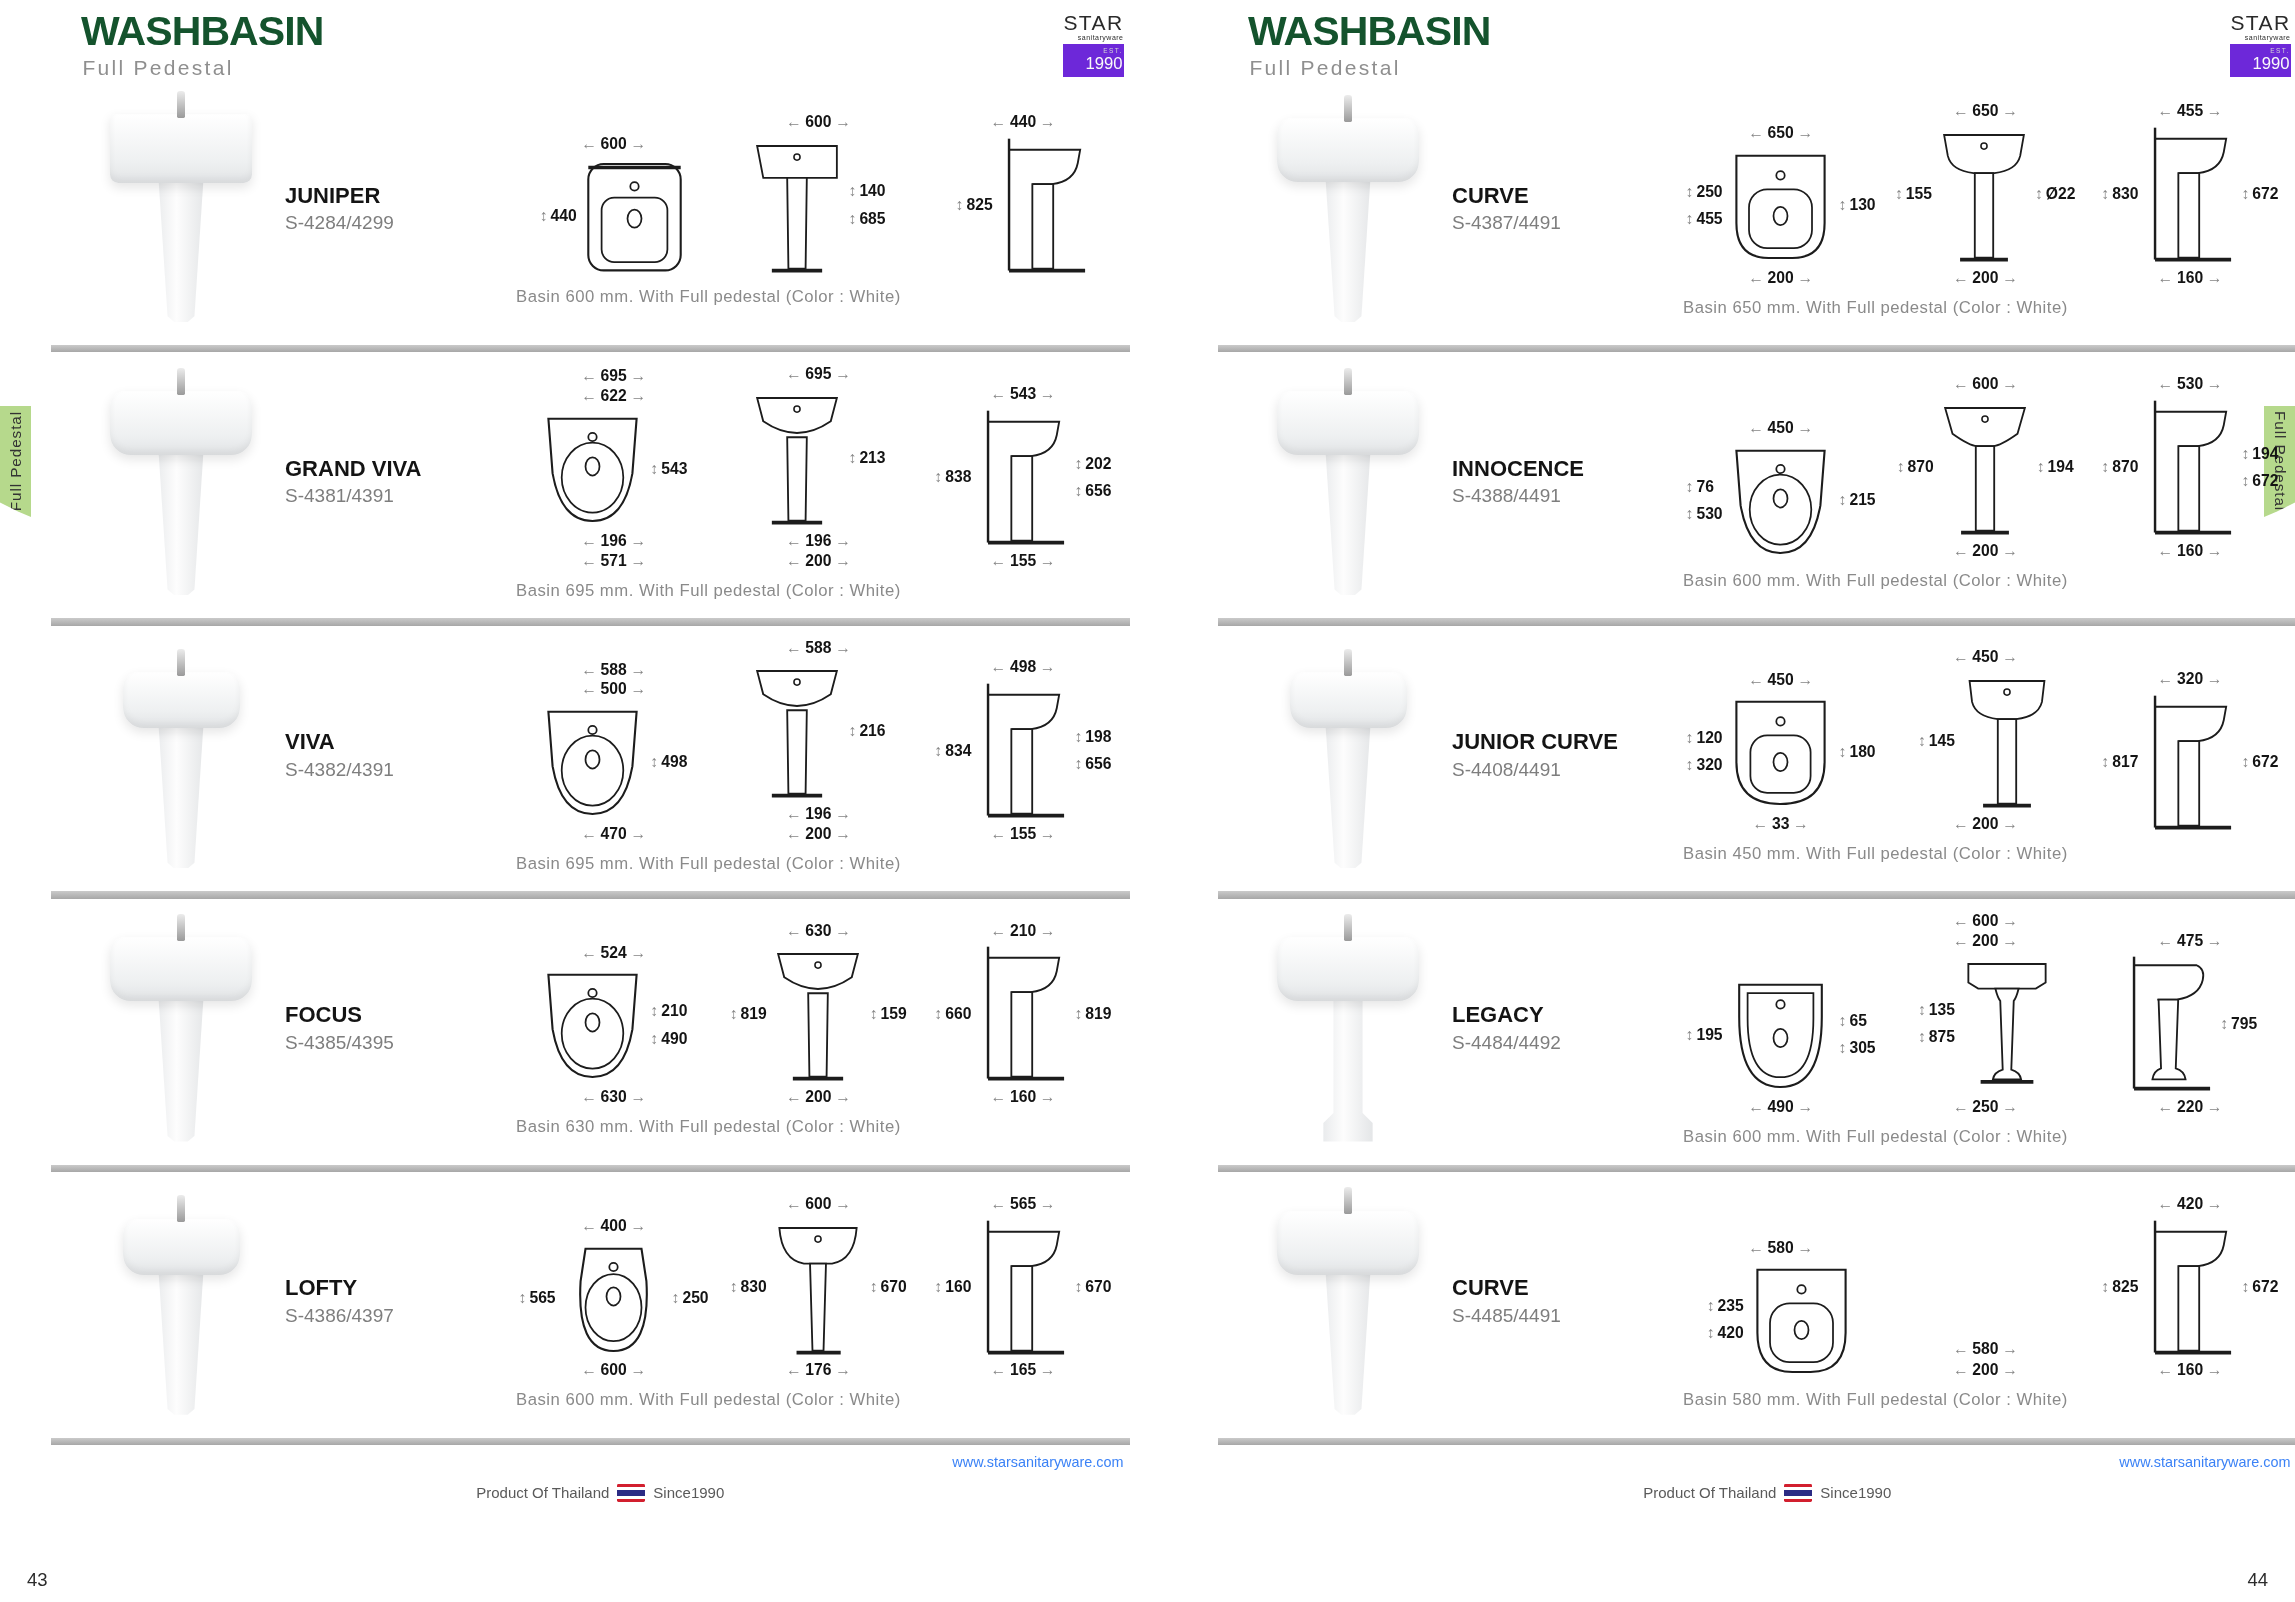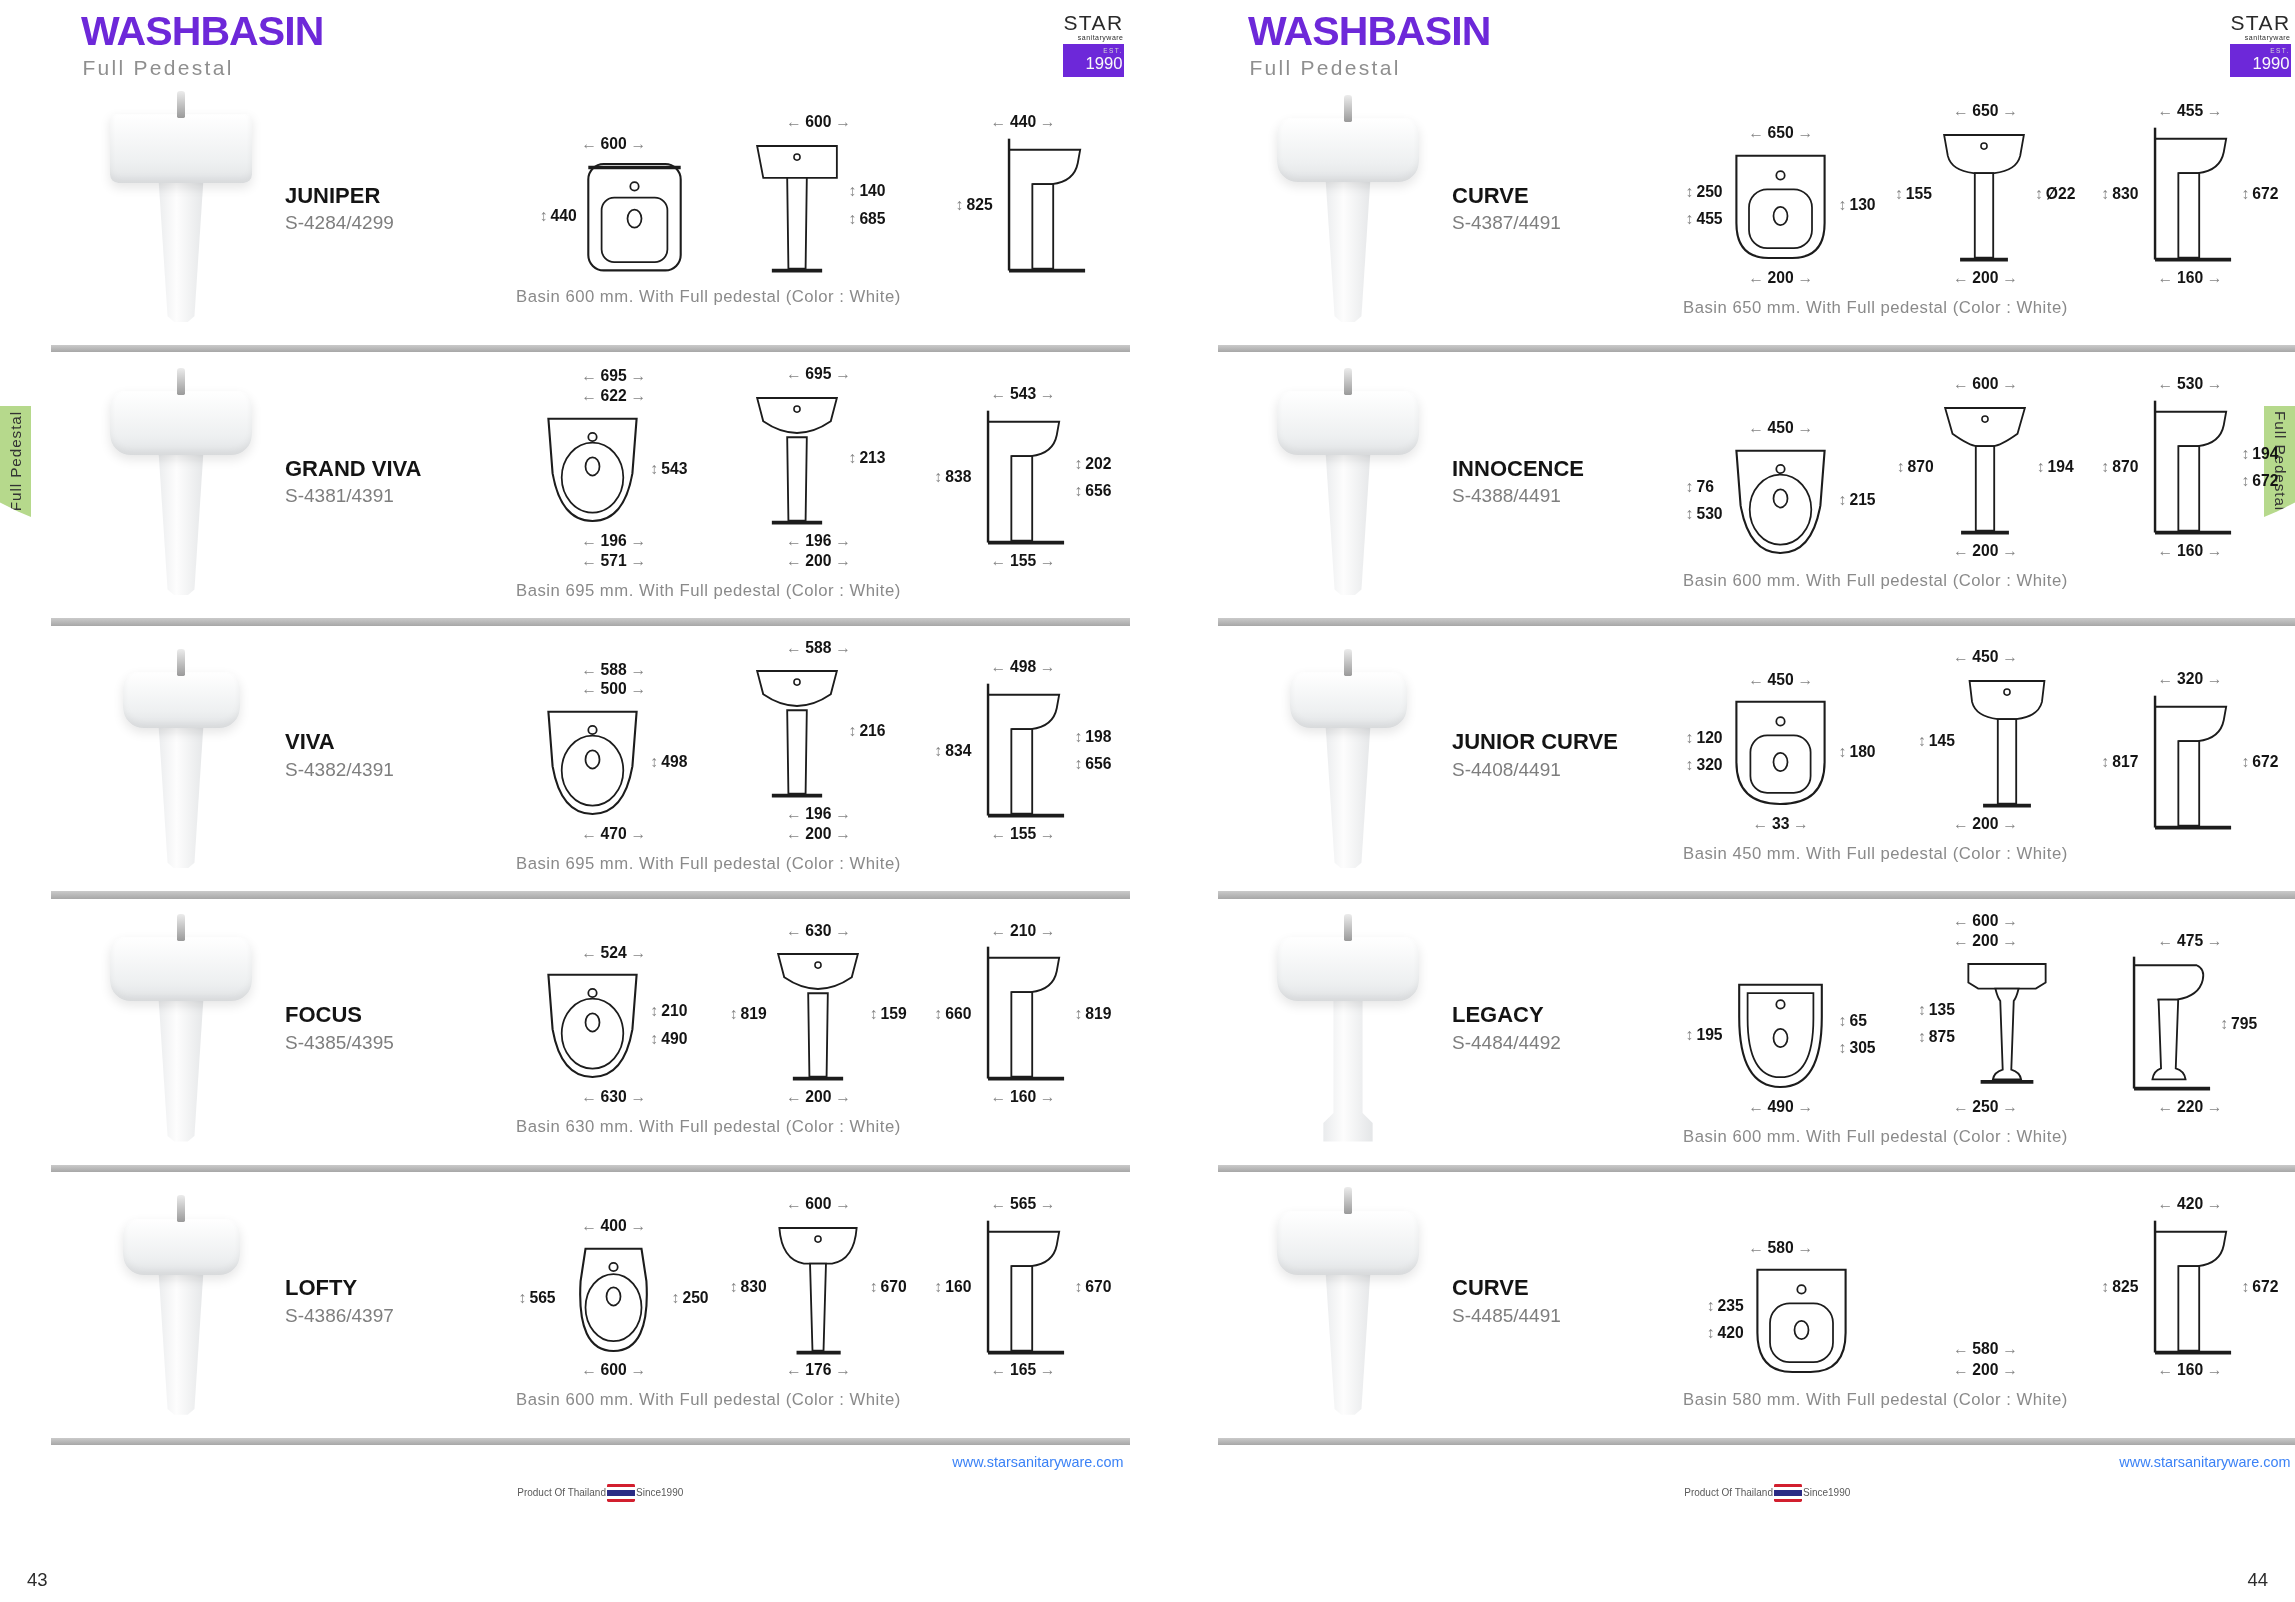--- a/index.html
+++ b/index.html
@@ -5,21 +5,21 @@
   html,body{margin:0;padding:0;background:#fff}
   .sheet{position:relative;width:2295px;height:1603px;background:#fff;overflow:hidden;
          font-family:"Liberation Sans",sans-serif;color:#1a1a1a}
   .page{position:absolute;top:0;width:1079px}
   .p-left{left:51px}
   .p-right{left:1218px}
 
   
   .phead{display:flex;justify-content:space-between;align-items:flex-start;
          padding:12px 6.5px 0 30px;height:82px;box-sizing:border-box}
-  .ptitle h1{margin:0;font-size:41px;line-height:.95;letter-spacing:-0.9px;font-weight:bold;color:#6d28d9}
+  .ptitle h1{margin:0;font-size:41px;line-height:.95;letter-spacing:-0.9px;font-weight:bold;color:#14532d}
   .ptitle p{margin:4.6px 0 0 1.4px;font-size:21px;color:#8f8f8f;letter-spacing:2.3px}
   .logo{width:61px;text-align:right;line-height:1}
   .lstar{font-size:21px;letter-spacing:1.4px;color:#2a2a2a}
   .lsub{font-size:7px;letter-spacing:0.5px;color:#2a2a2a;margin-top:0.9px}
   .lbox{margin-top:3px;background:#6d28d9;color:#fff;padding:3.7px 0.9px 4.2px}
   .lest{font-size:6.5px;color:#d5d5d5;letter-spacing:1.4px}
   .lyear{font-size:16.7px;margin-top:1.9px;font-weight:normal;color:#fafafa}
 
   
   .row{display:grid;grid-template-columns:208px 231px 1fr;align-items:center;
@@ -56,22 +56,22 @@
   .hd::before{content:"←";color:#858585;font-weight:normal}
   .hd::after{content:"→";color:#858585;font-weight:normal}
   .vd{display:inline-flex;align-items:center;gap:2.8px;font-weight:bold;font-size:15.7px;color:#141414;white-space:nowrap}
   .vd::before{content:"↕";color:#858585;font-weight:normal}
 
   .sep{height:7.4px;background:linear-gradient(180deg,#cacaca,#a7a7a7);margin:13px 0 2.8px}
 
   
   .pfoot{padding:1.9px 6.5px 0 26px}
   .web{text-align:right;font-size:14.4px;color:#3b82f6;margin:3.7px 0 0}
-  .made{display:flex;align-items:center;justify-content:center;gap:1px;margin-top:14px;
-        font-size:10px;color:#5a5a5a}
+  .made{display:flex;align-items:center;justify-content:center;gap:8px;margin-top:14px;
+        font-size:15px;color:#5a5a5a}
   .flag{width:28px;height:18.5px;border-radius:1.4px;
         background:linear-gradient(180deg,#d21f2e 0 16.7%,#fff 16.7% 33.3%,#2b2b84 33.3% 66.7%,#fff 66.7% 83.3%,#d21f2e 83.3% 100%)}
   .pageno{position:absolute;bottom:12px;font-size:18.5px;color:#2c2c2c}
   .pn-l{left:27px}.pn-r{right:27px}
 
   
   .tab{position:absolute;top:406px;width:31px;height:111px;background:#b6d98c;
        display:flex;align-items:center;justify-content:center}
   .tab-l{left:0;clip-path:polygon(0 0,100% 0,100% 100%,58% 95%,0 87%)}
   .tab-r{right:0;clip-path:polygon(0 0,100% 0,100% 87%,42% 95%,0 100%)}

